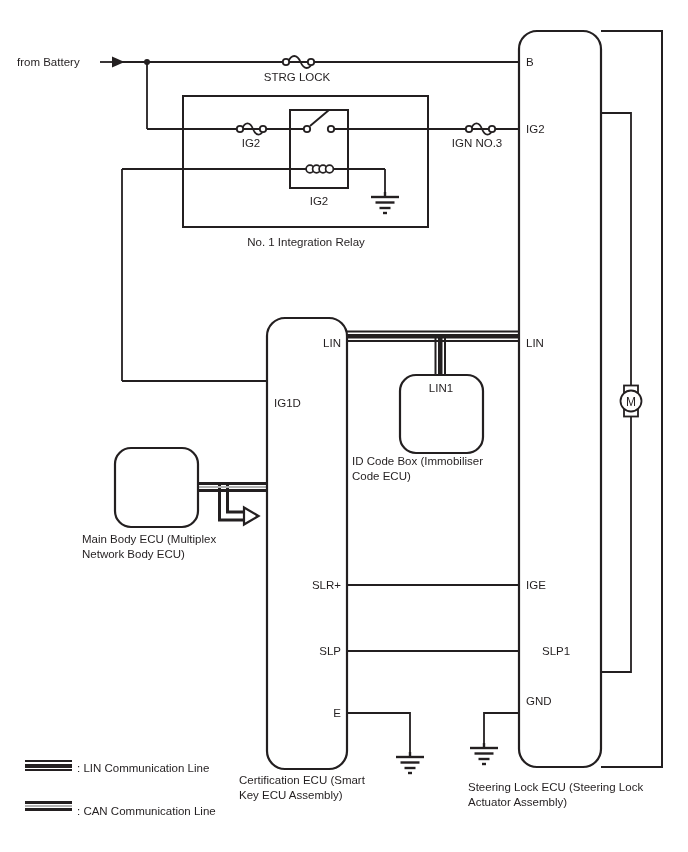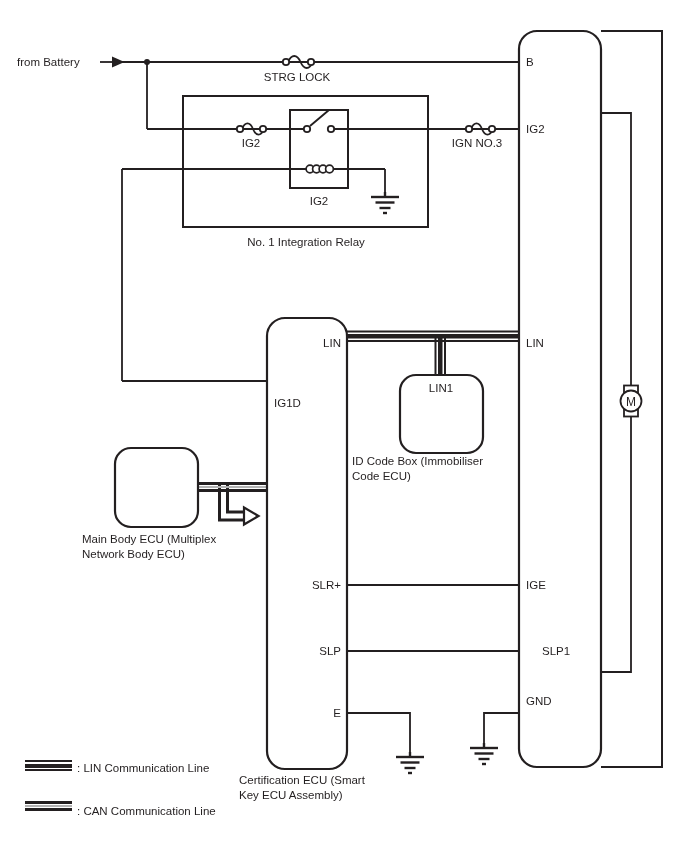--- a/index.html
+++ b/index.html
@@ -179,20 +179,24 @@
 
   <div class="lbl cap" style="left:239px;top:773px;">
     <span>Certification ECU (Smart</span>
     <span>Key ECU Assembly)</span>
   </div>
 
   <div class="lbl cap" style="left:82px;top:532px;">
     <span>Main Body ECU (Multiplex</span>
     <span>Network Body ECU)</span>
   </div>
+  <div class="lbl cap" style="left:468px;top:780px;">
+    <span>Steering Lock ECU (Steering Lock</span>
+    <span>Actuator Assembly)</span>
+  </div>
 
   <div class="swatch" style="left:25px;top:760px;">
     <div class="sw-b2"></div>
       <div class="sw-gap15"></div>
       <div class="sw-b4"></div>
       <div class="sw-gap15"></div>
       <div class="sw-b2"></div>
   </div>
   <div class="lbl" style="left:77px;top:761px;text-align:right;">: LIN Communication Line</div>
   <div class="swatch" style="left:25px;top:801px;">

